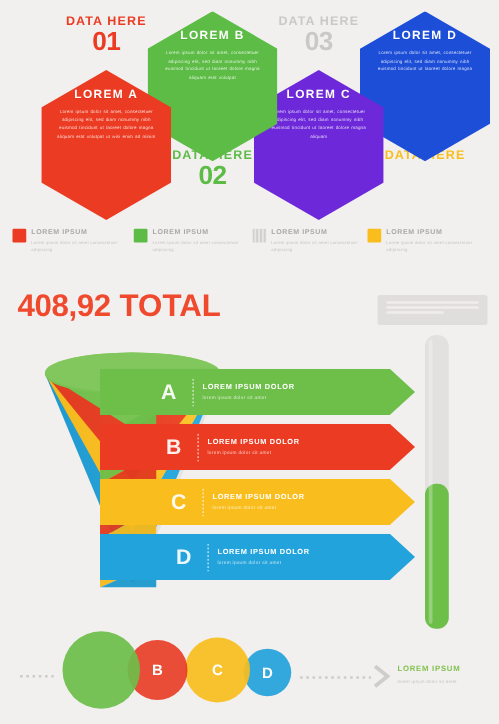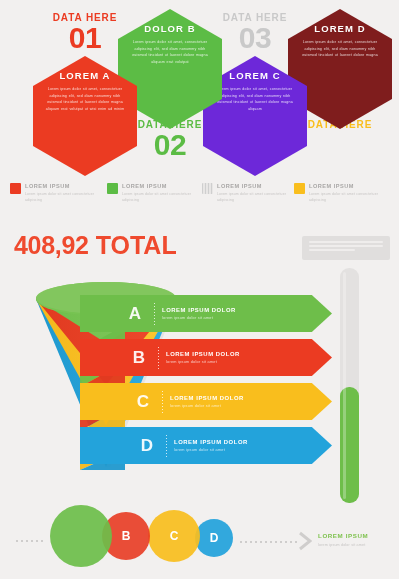--- a/index.html
+++ b/index.html
@@ -31,28 +31,28 @@
   }
   .hex .hex-body{
     font-size:3.6px;line-height:1.85;
     color:rgba(255,255,255,.80);
     letter-spacing:.15px;
     word-spacing:.5px;
   }
   .hex-a{left:33px;top:56px;background:#EB3B22;z-index:4;}
   .hex-b{left:118px;top:9px;background:#5CBC45;z-index:3;}
   .hex-c{left:203px;top:56px;background:#6d28d9;z-index:2;}
-  .hex-d{left:288px;top:9px;background:#7f1d1d;z-index:1;text-align:center;}
+  .hex-d{left:288px;top:9px;background:#1d4ed8;z-index:1;text-align:center;}
 
   .datalab{position:absolute;text-align:center;width:104px;}
   .datalab .dl-top{
     font-size:10px;font-weight:bold;letter-spacing:.9px;margin:0;
   }
   .datalab .dl-num{
-    font-size:30px;font-weight:bold;line-height:.95;margin:1px 0 0 0;
+    font-size:21px;font-weight:bold;line-height:.95;margin:1px 0 0 0;
     letter-spacing:-0.5px;
   }
   .dl-01{left:33px;top:12px;color:#EB3B22;}
   .dl-02{left:118px;top:119px;color:#5CBC45;}
   .dl-03{left:203px;top:12px;color:#C9C9C9;}
   .dl-04{left:288px;top:119px;color:#F9BE1D;}
 
   
   .legend-row{position:absolute;left:0;top:182px;width:399px;height:34px;}
   .legend-item{position:absolute;width:95px;display:flex;gap:4px;}
@@ -184,21 +184,21 @@
 
     <div class="hex hex-d">
       <div class="hex-title">LOREM  D</div>
       <div class="hex-body">Lorem ipsum dolor sit amet, consectetuer adipiscing elit, sed diam nonummy nibh euismod tincidunt ut laoreet dolore magna</div>
     </div>
     <div class="hex hex-c">
       <div class="hex-title">LOREM  C</div>
       <div class="hex-body">Lorem ipsum dolor sit amet, consectetuer adipiscing elit, sed diam nonummy nibh euismod tincidunt ut laoreet dolore magna aliquam</div>
     </div>
     <div class="hex hex-b">
-      <div class="hex-title">DOLOR  B</div>
+      <div class="hex-title">LOREM  B</div>
       <div class="hex-body">Lorem ipsum dolor sit amet, consectetuer adipiscing elit, sed diam nonummy nibh euismod tincidunt ut laoreet dolore magna aliquam erat volutpat</div>
     </div>
     <div class="hex hex-a">
       <div class="hex-title">LOREM  A</div>
       <div class="hex-body">Lorem ipsum dolor sit amet, consectetuer adipiscing elit, sed diam nonummy nibh euismod tincidunt ut laoreet dolore magna aliquam erat volutpat ut wisi enim ad minim</div>
     </div>
 
     <div class="datalab dl-02">
       <div class="dl-top">DATA HERE</div>
       <div class="dl-num">02</div>

